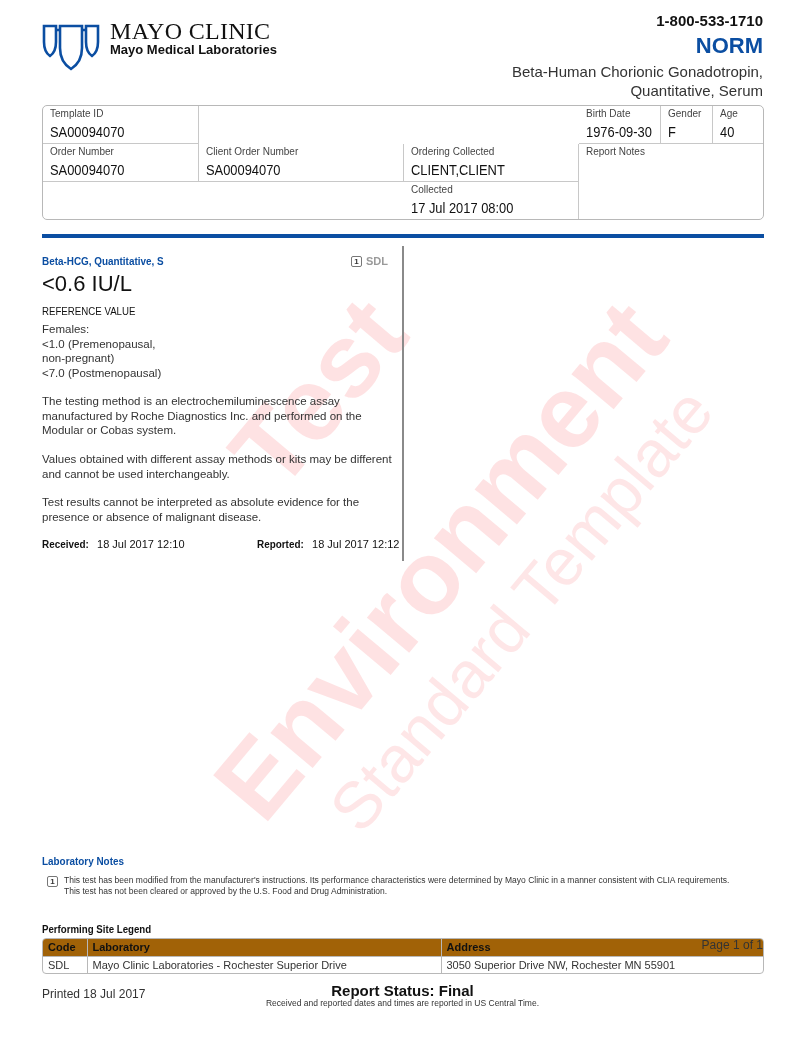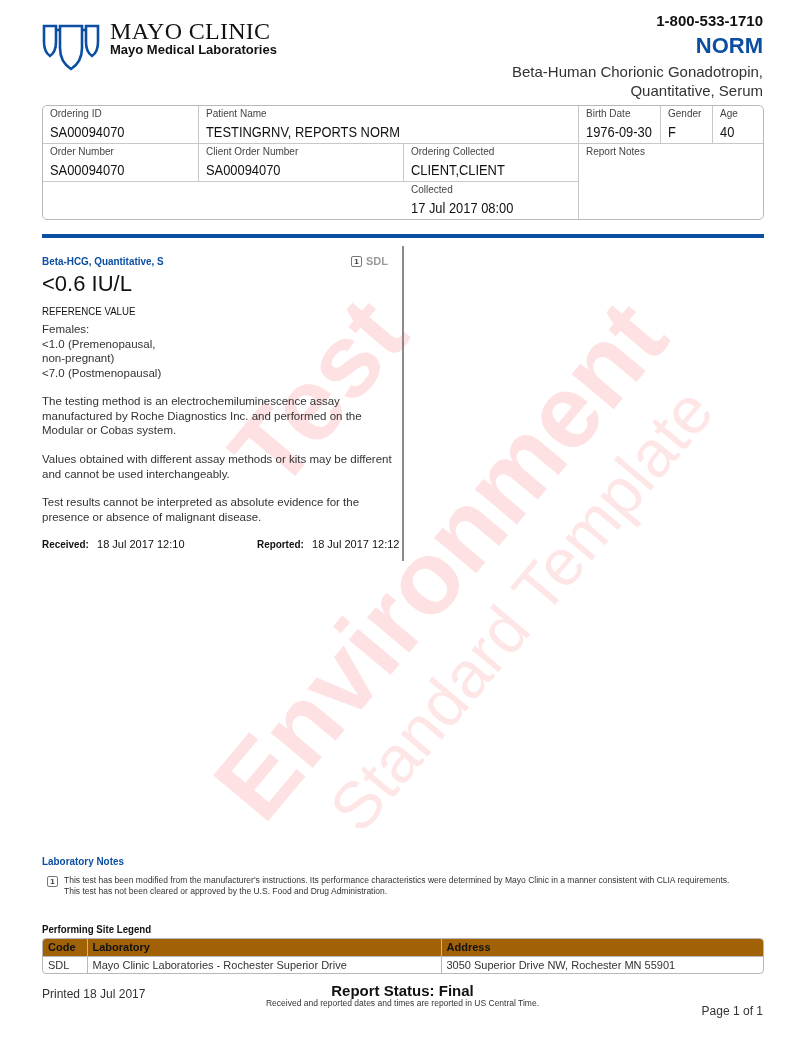--- a/index.html
+++ b/index.html
@@ -51,21 +51,21 @@
   .legend { left: 42px; top: 938px; width: 722px; border: 1px solid #b8b8b8; border-radius: 4px; overflow: hidden; font-size: 11px; }
   .legend table { width: 100%; border-collapse: collapse; }
   .legend th { background: #a16207; text-align: left; font-weight: bold; color: #111; padding: 2px 5px; height: 17px; border-right: 1px solid #b8b8b8; border-bottom: 1px solid #b8b8b8; }
   .legend td { padding: 2px 5px; height: 17px; color: #333; border-right: 1px solid #b8b8b8; }
   .legend th:last-child, .legend td:last-child { border-right: none; }
 
   
   .printed { left: 42px; top: 987px; font-size: 12px; color: #333; }
   .status { left: 0; width: 805px; top: 982px; text-align: center; font-size: 15px; font-weight: bold; color: #111; }
   .tz { left: 0; width: 805px; top: 998px; text-align: center; font-size: 8.5px; color: #333; }
-  .pageno { right: 42px; top: 1004px; font-size: 12px; color: #333; }
+  .pageno { right: 42px; top: 938px; font-size: 12px; color: #333; }
 </style>
 </head>
 <body>
 
 <div class="abs logo">
   <svg width="58" height="50" viewBox="0 0 58 50">
     <g fill="none" stroke="#0b4ea2" stroke-width="2.6">
       <path d="M2 4 H14 V20 Q14 30 8 34 Q2 30 2 20 Z"></path>
       <path d="M44 4 H56 V20 Q56 30 50 34 Q44 30 44 20 Z"></path>
       <path d="M18 4 H40 V26 Q40 40 29 47 Q18 40 18 26 Z"></path>
@@ -78,26 +78,22 @@
 
 <div class="abs phone">1-800-533-1710</div>
 <div class="abs test-code">NORM</div>
 <div class="abs test-name">
   <div>Beta-Human Chorionic Gonadotropin,</div>
   <div>Quantitative, Serum</div>
 </div>
 
 <div class="abs pbox">
   <div class="cell" style="left:0;top:0;width:156px;height:38px;">
-    <div class="lbl">Ordering ID</div>
+    <div class="lbl">Template ID</div>
     <div class="val">SA00094070</div>
-  </div>
-  <div class="cell" style="left:156px;top:0;width:380px;height:38px;">
-    <div class="lbl">Patient Name</div>
-    <div class="val">TESTINGRNV, REPORTS NORM</div>
   </div>
   <div class="cell" style="left:536px;top:0;width:82px;height:38px;">
     <div class="lbl">Birth Date</div>
     <div class="val">1976-09-30</div>
   </div>
   <div class="cell" style="left:618px;top:0;width:52px;height:38px;">
     <div class="lbl">Gender</div>
     <div class="val">F</div>
   </div>
   <div class="cell noright" style="left:670px;top:0;width:52px;height:38px;">

